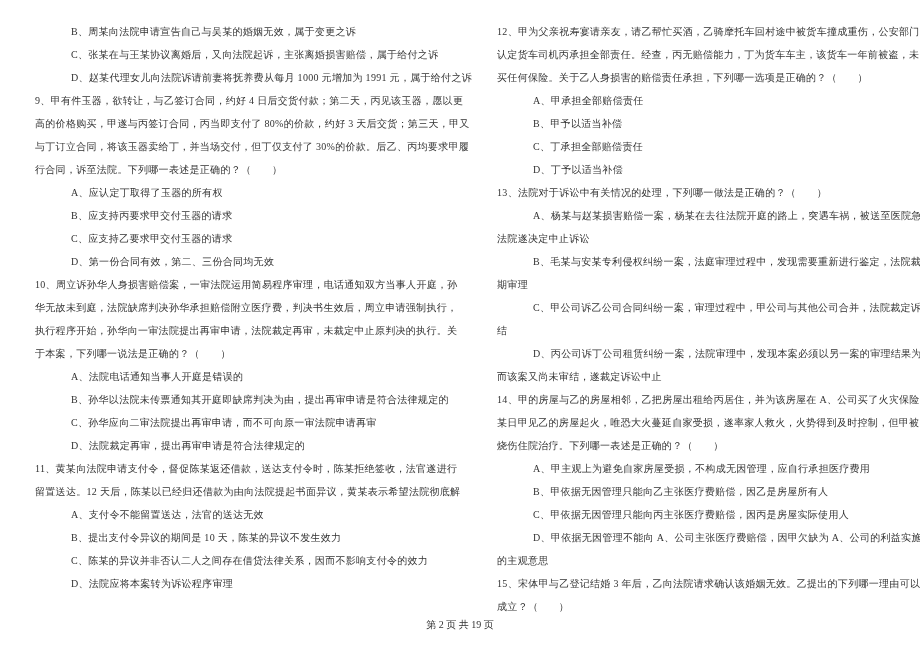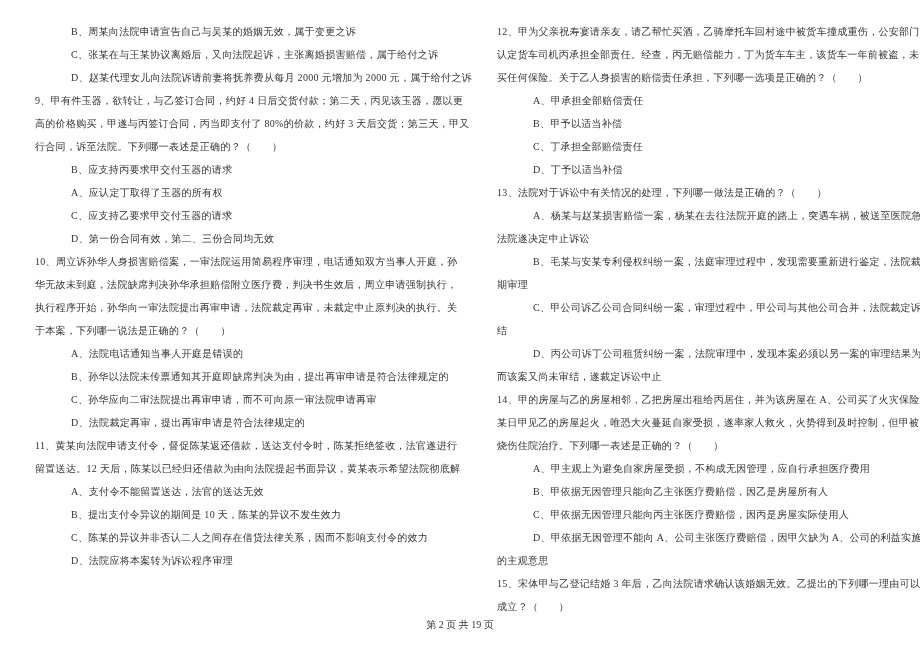--- a/index.html
+++ b/index.html
@@ -41,26 +41,27 @@
       color: #333;
     }
   </style>
 </head>
 <body>
 
 <div class="page">
   <div class="col" id="left-col">
       <span class="line indent2">B、周某向法院申请宣告自己与吴某的婚姻无效，属于变更之诉</span>
       <span class="line indent2">C、张某在与王某协议离婚后，又向法院起诉，主张离婚损害赔偿，属于给付之诉</span>
-      <span class="line indent2">D、赵某代理女儿向法院诉请前妻将抚养费从每月 2000 元增加为 2000 元，属于给付之诉</span>
+      <span class="line indent2">D、赵某代理女儿向法院诉请前妻将抚养费从每月 1000 元增加为 1991 元，属于给付之诉</span>
       <span class="line ">9、甲有件玉器，欲转让，与乙签订合同，约好 4 日后交货付款；第二天，丙见该玉器，愿以更</span>
       <span class="line ">高的价格购买，甲遂与丙签订合同，丙当即支付了 80%的价款，约好 3 天后交货；第三天，甲又</span>
+      <span class="line ">与丁订立合同，将该玉器卖给丁，并当场交付，但丁仅支付了 30%的价款。后乙、丙均要求甲履</span>
       <span class="line ">行合同，诉至法院。下列哪一表述是正确的？（　　）</span>
+      <span class="line indent2">A、应认定丁取得了玉器的所有权</span>
       <span class="line indent2">B、应支持丙要求甲交付玉器的请求</span>
-      <span class="line indent2">A、应认定丁取得了玉器的所有权</span>
       <span class="line indent2">C、应支持乙要求甲交付玉器的请求</span>
       <span class="line indent2">D、第一份合同有效，第二、三份合同均无效</span>
       <span class="line ">10、周立诉孙华人身损害赔偿案，一审法院运用简易程序审理，电话通知双方当事人开庭，孙</span>
       <span class="line ">华无故未到庭，法院缺席判决孙华承担赔偿附立医疗费，判决书生效后，周立申请强制执行，</span>
       <span class="line ">执行程序开始，孙华向一审法院提出再审申请，法院裁定再审，未裁定中止原判决的执行。关</span>
       <span class="line ">于本案，下列哪一说法是正确的？（　　）</span>
       <span class="line indent2">A、法院电话通知当事人开庭是错误的</span>
       <span class="line indent2">B、孙华以法院未传票通知其开庭即缺席判决为由，提出再审申请是符合法律规定的</span>
       <span class="line indent2">C、孙华应向二审法院提出再审申请，而不可向原一审法院申请再审</span>
       <span class="line indent2">D、法院裁定再审，提出再审申请是符合法律规定的</span>

